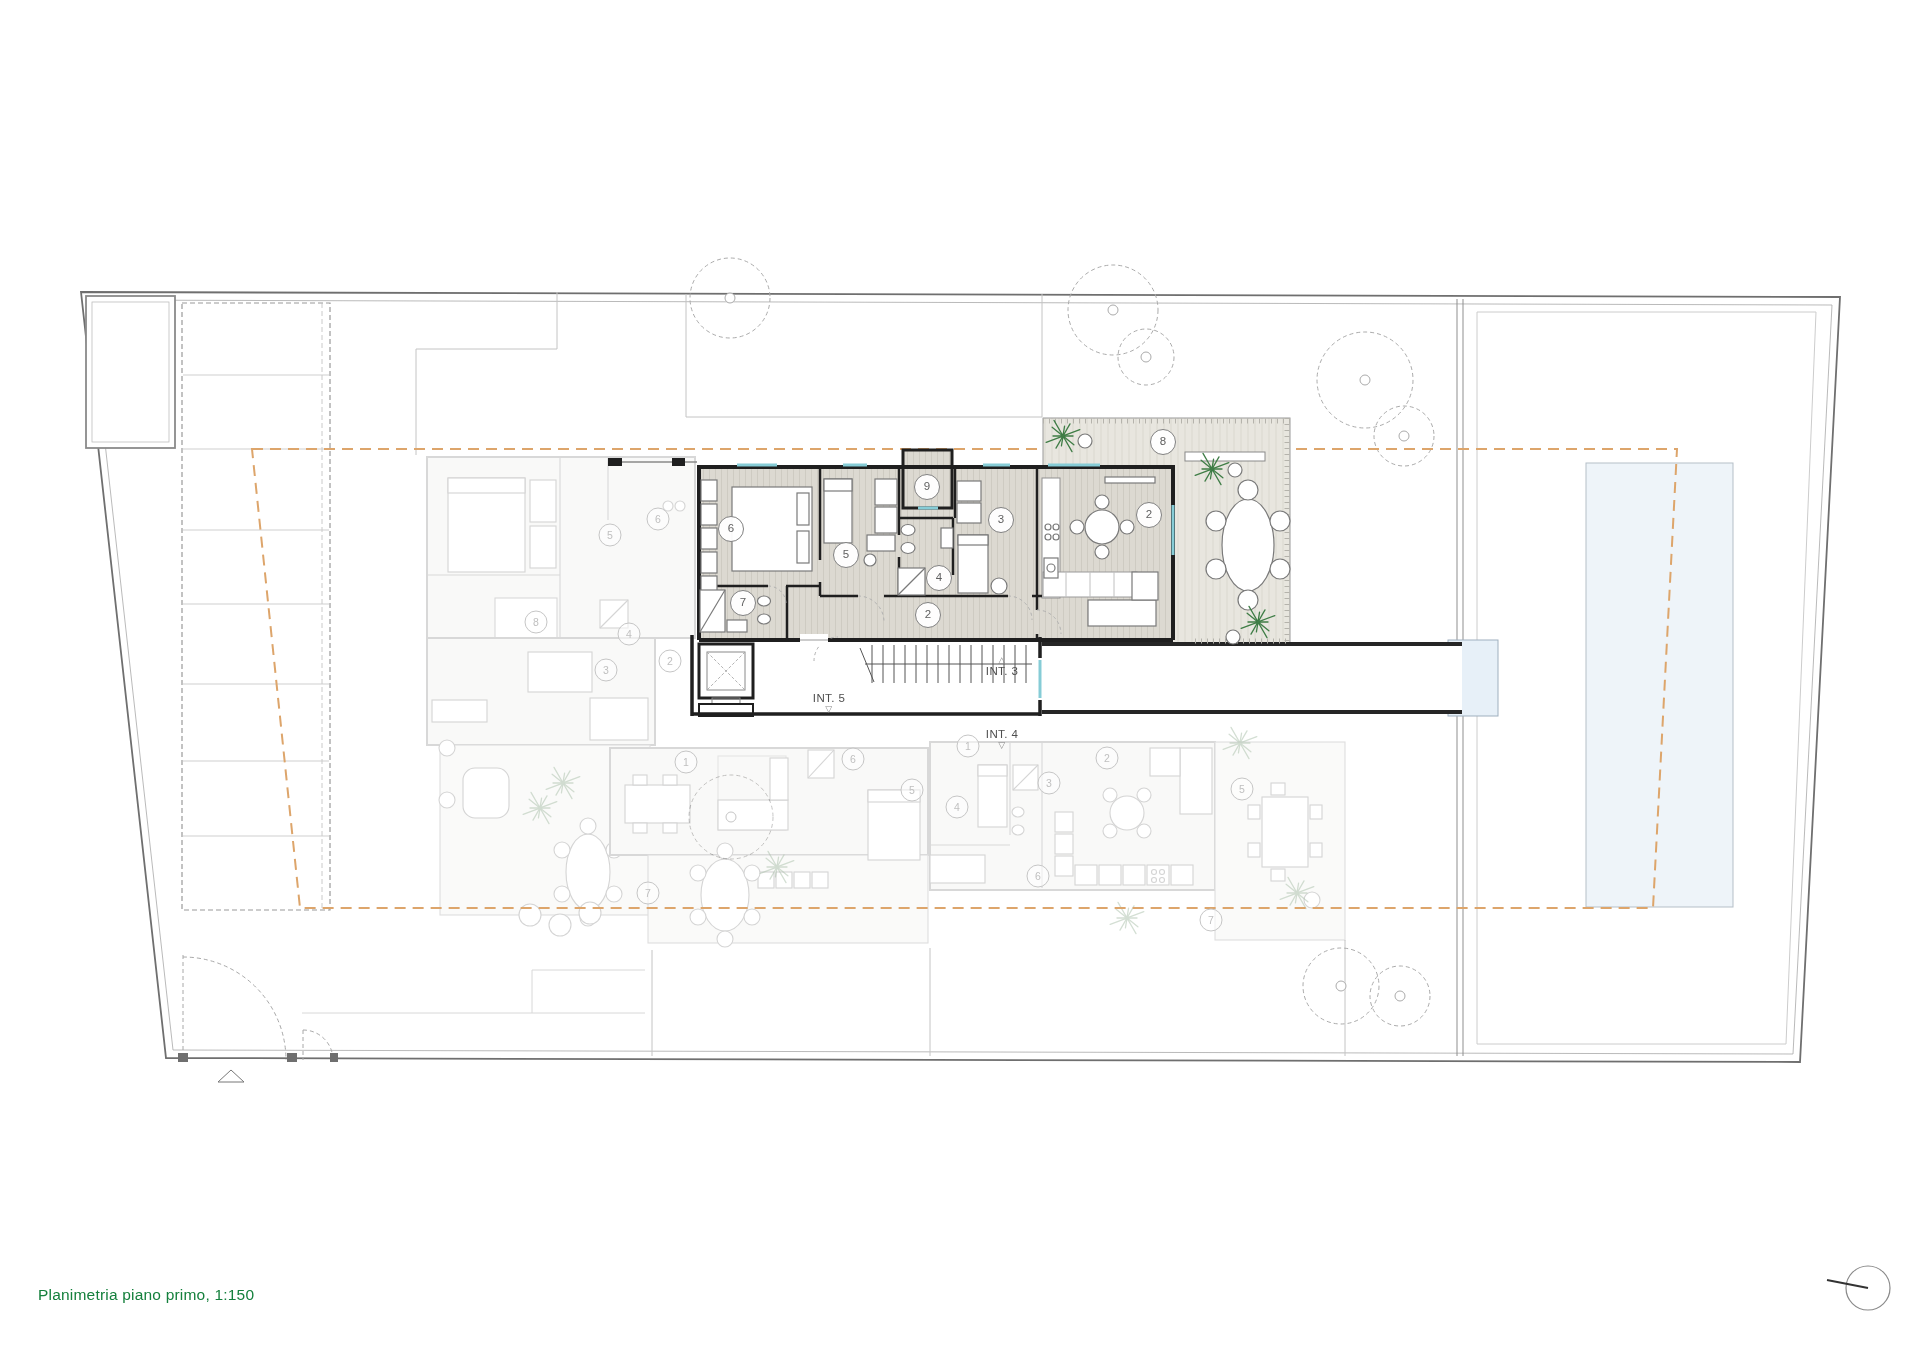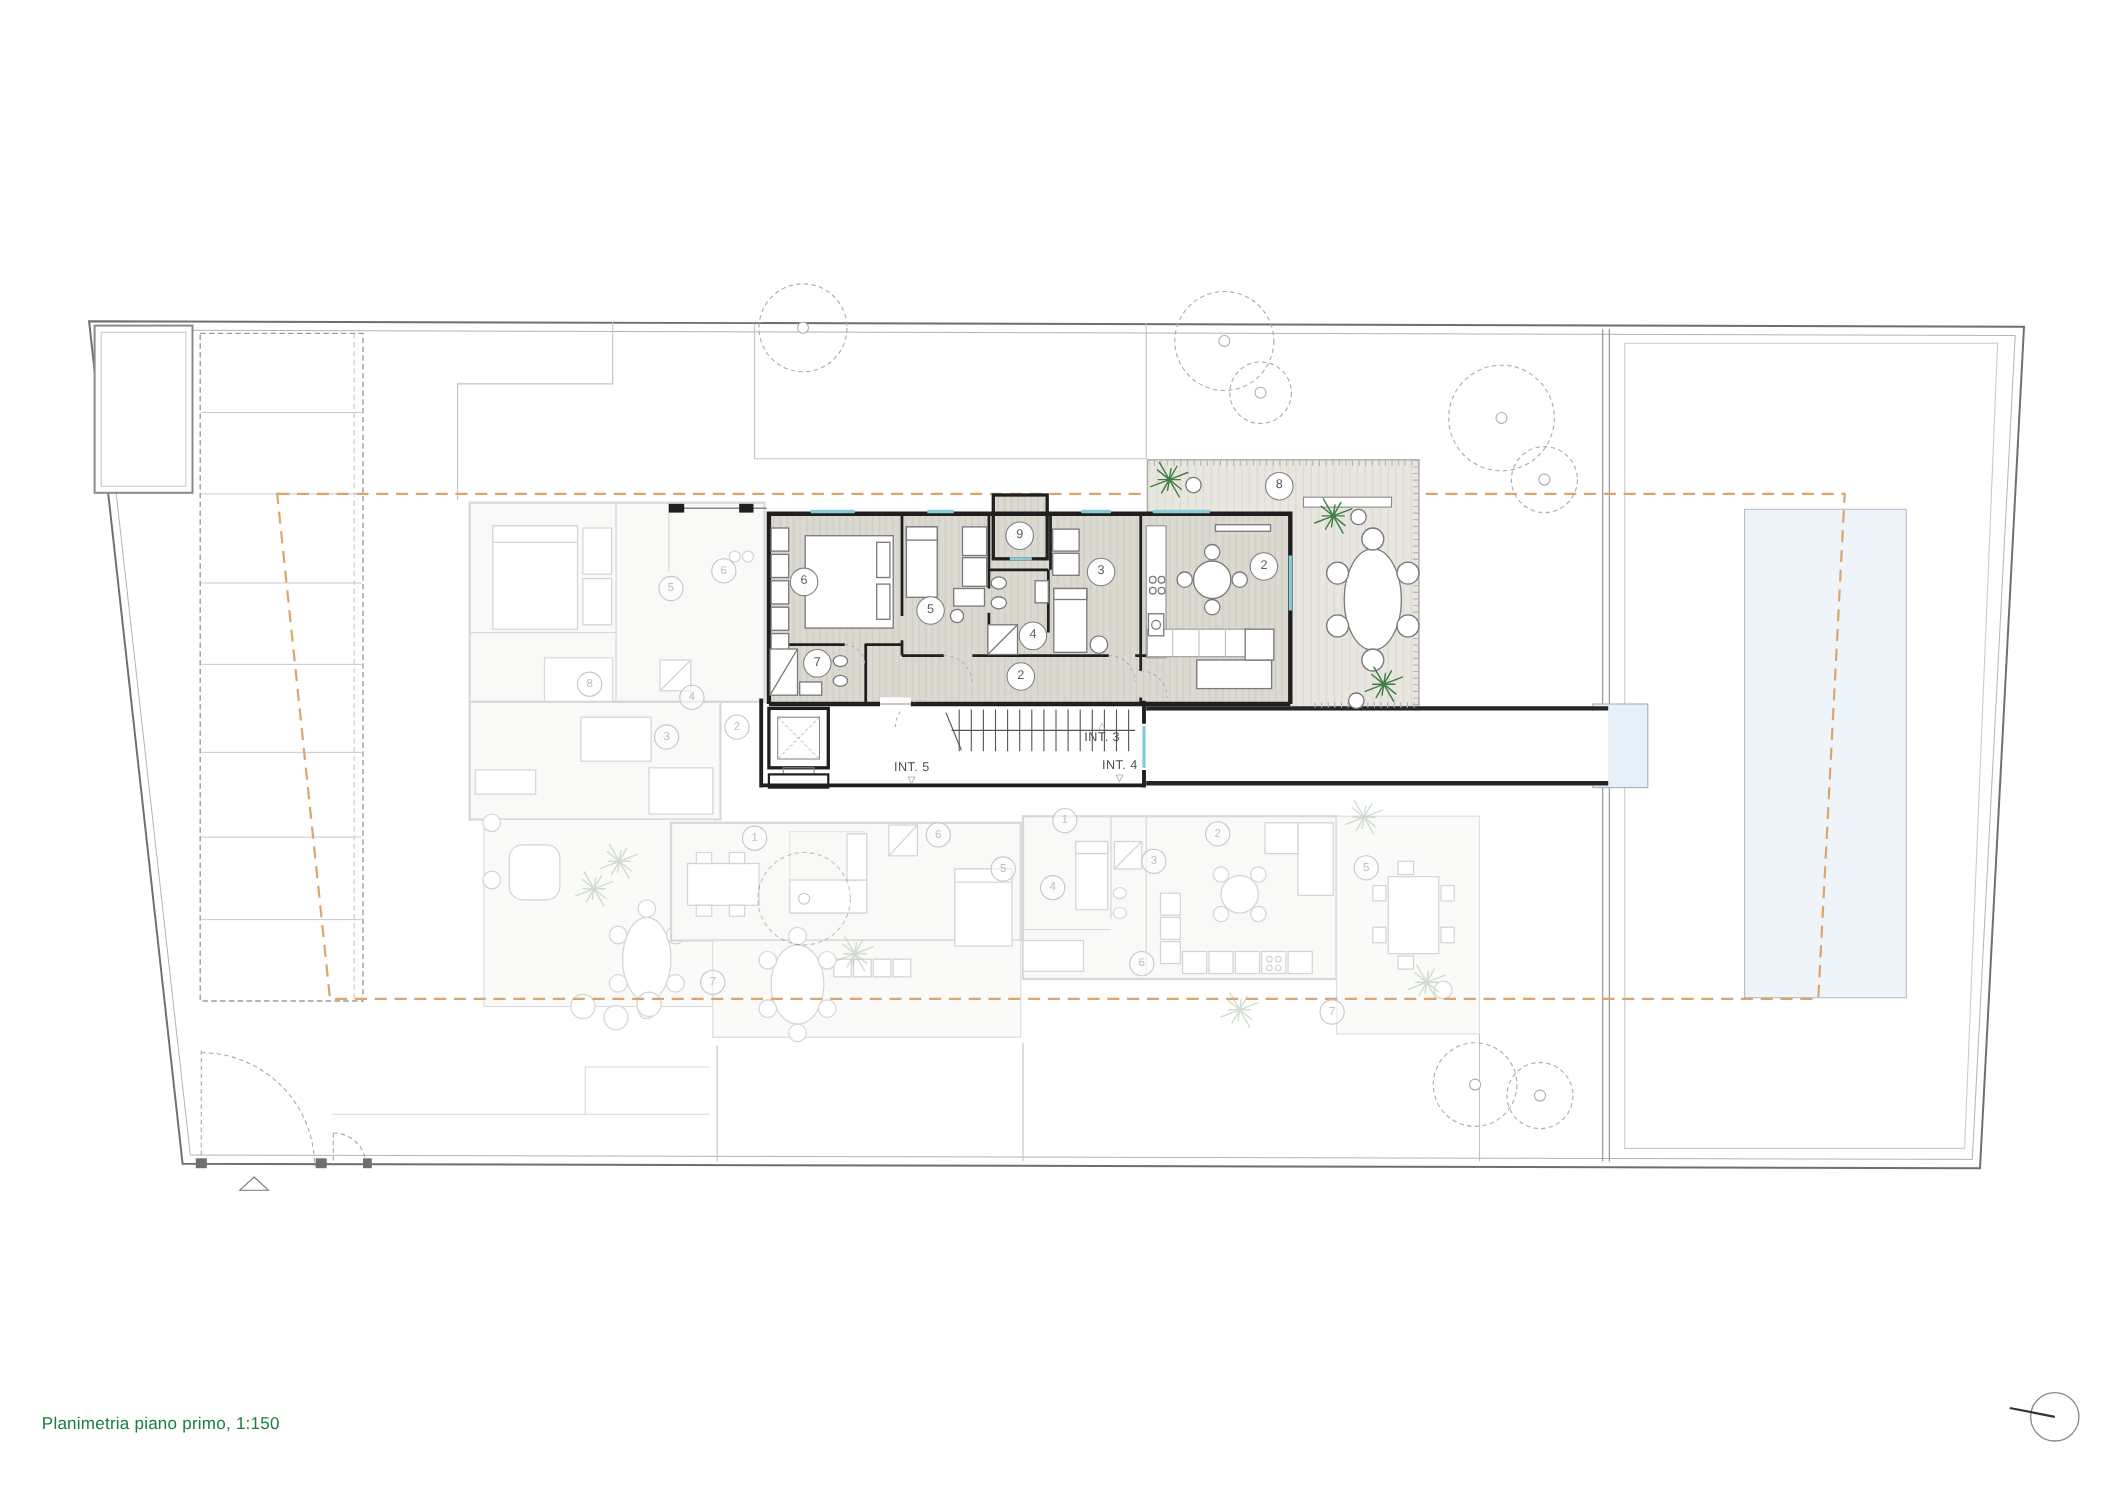--- a/index.html
+++ b/index.html
@@ -498,21 +498,21 @@
 
   <g fill="none">
     <circle cx="1868" cy="1288" r="22" stroke="#8a8a8a" stroke-width="1.2"></circle>
     <line x1="1868" y1="1288" x2="1827" y2="1280" stroke="#333333" stroke-width="2"></line>
   </g>
 </svg>
 
 <div id="title">Planimetria piano primo, 1:150</div>
 <div id="labels">
       <div class="int-label" style="left: 1002px; top: 655px;"><span class="arrow">△</span><span>INT. 3</span></div>
-      <div class="int-label" style="left: 1002px; top: 690px; margin-left: 16px;"><span>INT. 4</span><span class="arrow">▽</span></div>
+      <div class="int-label" style="left: 1002px; top: 728px;"><span>INT. 4</span><span class="arrow">▽</span></div>
       <div class="int-label" style="left: 784px; top: 692px; margin-left: 45px;"><span>INT. 5</span><span class="arrow">▽</span></div>
     </div>
 <div id="markers">
       <div class="marker" style="left: 731px; top: 529px;">6</div>
       <div class="marker" style="left: 846px; top: 555px;">5</div>
       <div class="marker" style="left: 927px; top: 487px;">9</div>
       <div class="marker" style="left: 1001px; top: 520px;">3</div>
       <div class="marker" style="left: 939px; top: 578px;">4</div>
       <div class="marker" style="left: 743px; top: 603px;">7</div>
       <div class="marker" style="left: 928px; top: 615px;">2</div>

